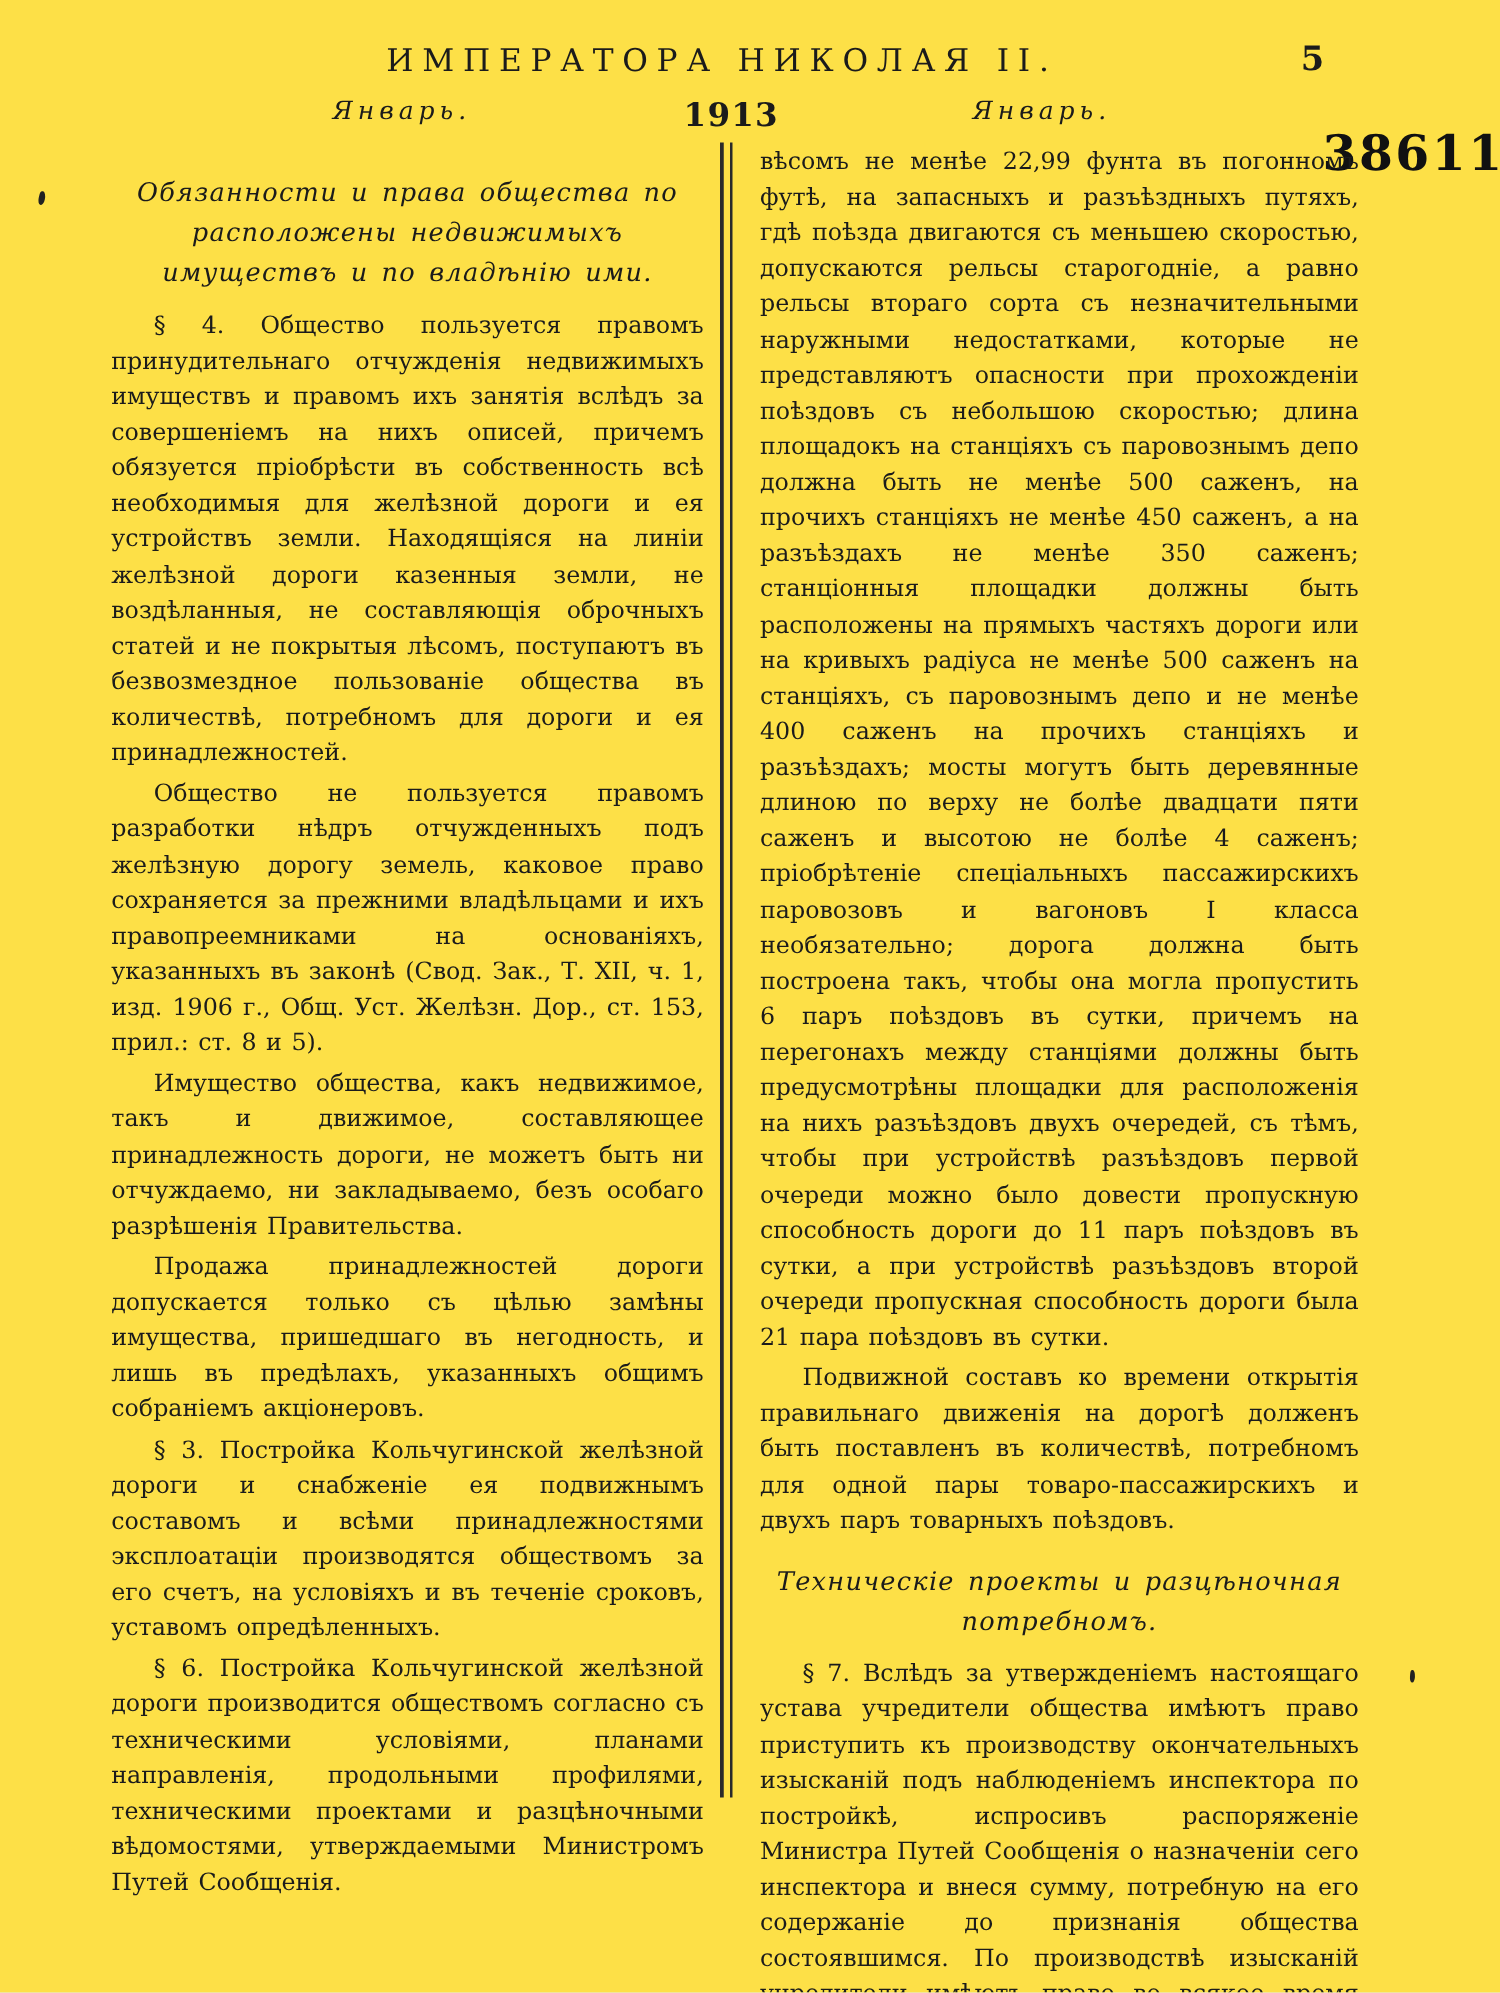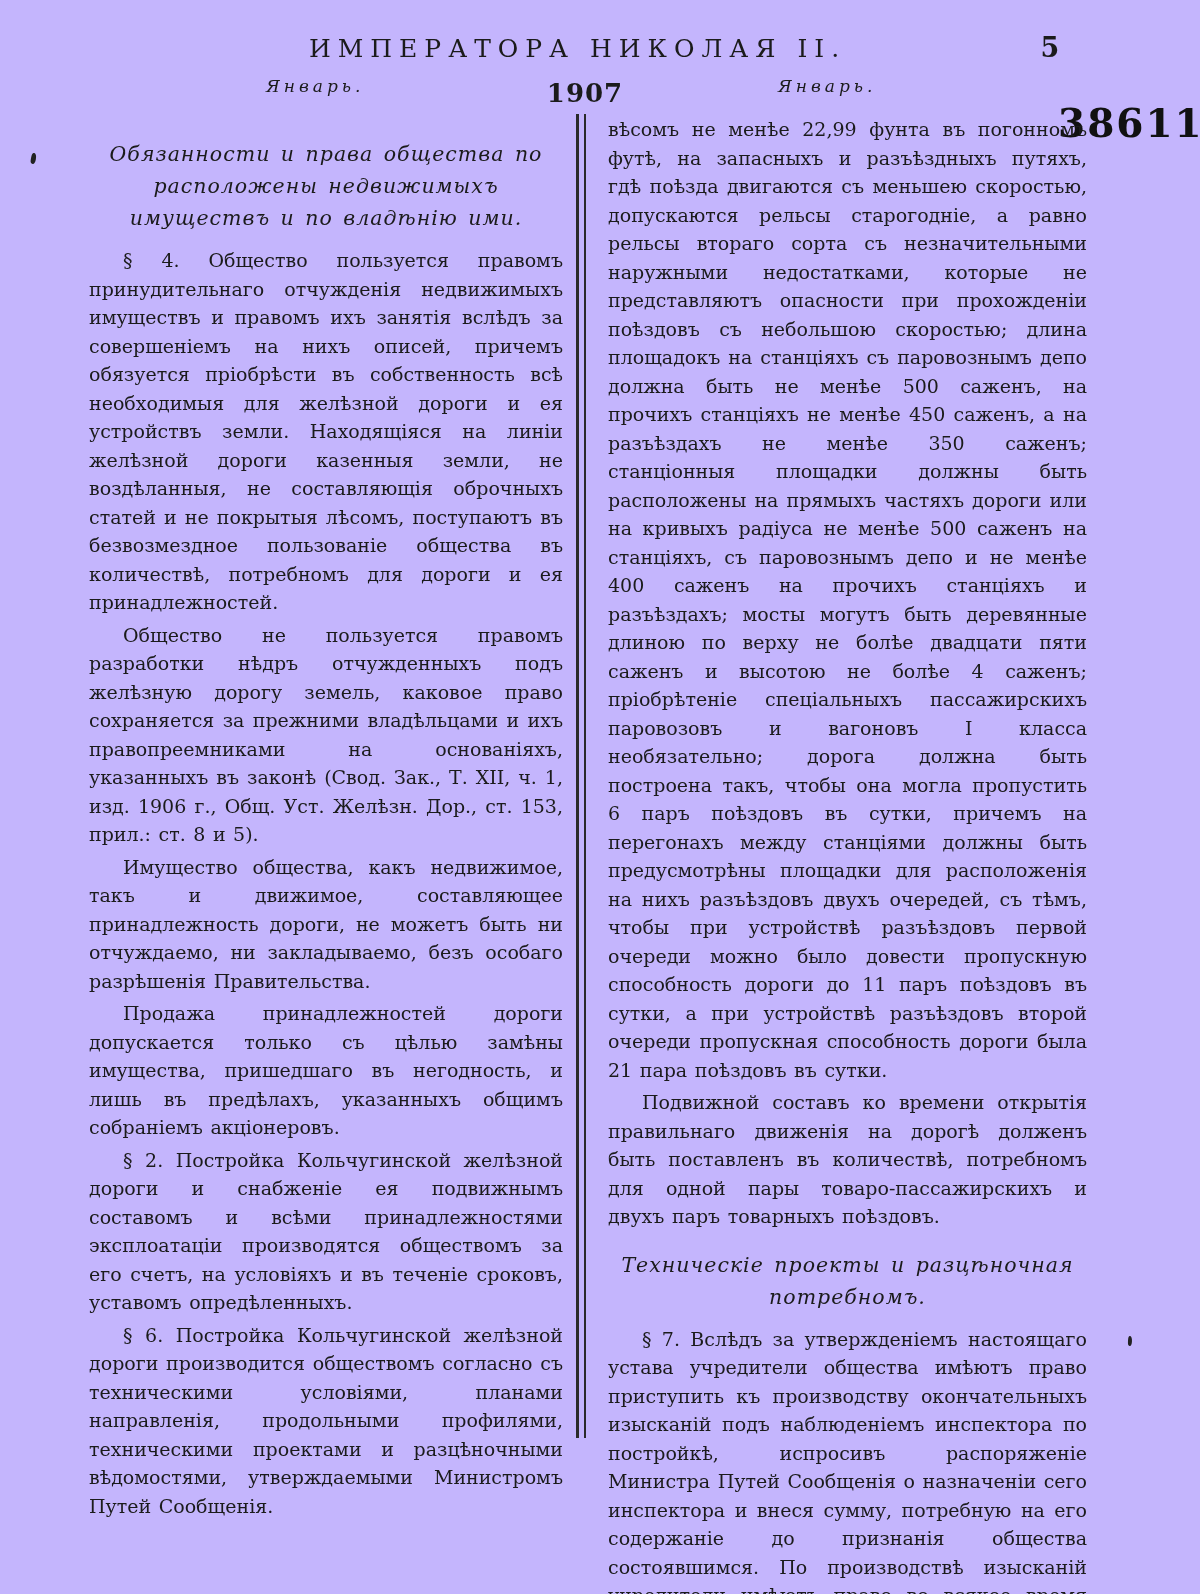--- a/index.html
+++ b/index.html
@@ -1,37 +1,37 @@
 <!DOCTYPE html>
 <html><head>
 <meta charset="utf-8">
 <style>
   html,body{margin:0;padding:0;background:#e8e8e4;}
   .page{
     position:relative;
     width:1200px;height:1594px;
     margin:0 auto;
-    background:#c4b5fd;
+    background:#fde047;
     font-family:"DejaVu Serif", serif;
     color:#1b1b1b;
     overflow:hidden;
   }
   
   .running-title{
     position:absolute;left:300px;top:34px;width:555px;
     text-align:center;font-size:25px;letter-spacing:7px;
     font-weight:normal;white-space:nowrap;
   }
   .page-number{
     position:absolute;left:1030px;top:32px;width:40px;
     font-size:27px;font-weight:bold;text-align:center;
   }
   .month{
     position:absolute;top:76px;
-    font-style:italic;font-size:17px;letter-spacing:4px;white-space:nowrap;
+    font-style:italic;font-size:20px;letter-spacing:4px;white-space:nowrap;
   }
   .month.left{left:266px;}
   .month.right{left:778px;}
   .year{
     position:absolute;left:540px;top:78px;width:90px;
     text-align:center;font-size:26px;font-weight:bold;letter-spacing:1px;
   }
   .stamp{
     position:absolute;left:1058px;top:100px;
     font-size:39px;font-weight:bold;letter-spacing:2px;
@@ -70,34 +70,34 @@
 </style>
 </head>
 <body>
 
 <div class="page">
 
   <div class="running-title">ИМПЕРАТОРА НИКОЛАЯ II.</div>
   <div class="page-number">5</div>
 
   <span class="month left">Январь.</span>
-  <span class="year">1907</span>
+  <span class="year">1913</span>
   <span class="month right">Январь.</span>
 
   <div class="stamp">38611</div>
 
   <div class="divider"></div>
 
   <div class="column left">
       <div class="subheading">Обязанности и права общества по расположены недвижимыхъ имуществъ и по владѣнію ими.</div>
       <p class="para">§ 4. Общество пользуется правомъ принудительнаго отчужденія недвижимыхъ имуществъ и правомъ ихъ занятія вслѣдъ за совершеніемъ на нихъ описей, причемъ обязуется пріобрѣсти въ собственность всѣ необходимыя для желѣзной дороги и ея устройствъ земли. Находящіяся на линіи желѣзной дороги казенныя земли, не воздѣланныя, не составляющія оброчныхъ статей и не покрытыя лѣсомъ, поступаютъ въ безвозмездное пользованіе общества въ количествѣ, потребномъ для дороги и ея принадлежностей.</p>
       <p class="para">Общество не пользуется правомъ разработки нѣдръ отчужденныхъ подъ желѣзную дорогу земель, каковое право сохраняется за прежними владѣльцами и ихъ правопреемниками на основаніяхъ, указанныхъ въ законѣ (Свод. Зак., Т. XII, ч. 1, изд. 1906 г., Общ. Уст. Желѣзн. Дор., ст. 153, прил.: ст. 8 и 5).</p>
       <p class="para">Имущество общества, какъ недвижимое, такъ и движимое, составляющее принадлежность дороги, не можетъ быть ни отчуждаемо, ни закладываемо, безъ особаго разрѣшенія Правительства.</p>
       <p class="para">Продажа принадлежностей дороги допускается только съ цѣлью замѣны имущества, пришедшаго въ негодность, и лишь въ предѣлахъ, указанныхъ общимъ собраніемъ акціонеровъ.</p>
-      <p class="para">§ 2. Постройка Кольчугинской желѣзной дороги и снабженіе ея подвижнымъ составомъ и всѣми принадлежностями эксплоатаціи производятся обществомъ за его счетъ, на условіяхъ и въ теченіе сроковъ, уставомъ опредѣленныхъ.</p>
+      <p class="para">§ 3. Постройка Кольчугинской желѣзной дороги и снабженіе ея подвижнымъ составомъ и всѣми принадлежностями эксплоатаціи производятся обществомъ за его счетъ, на условіяхъ и въ теченіе сроковъ, уставомъ опредѣленныхъ.</p>
       <p class="para">§ 6. Постройка Кольчугинской желѣзной дороги производится обществомъ согласно съ техническими условіями, планами направленія, продольными профилями, техническими проектами и разцѣночными вѣдомостями, утверждаемыми Министромъ Путей Сообщенія.</p>
     </div>
   <div class="column right">
       <p class="para no-indent">вѣсомъ не менѣе 22,99 фунта въ погонномъ футѣ, на запасныхъ и разъѣздныхъ путяхъ, гдѣ поѣзда двигаются съ меньшею скоростью, допускаются рельсы старогодніе, а равно рельсы втораго сорта съ незначительными наружными недостатками, которые не представляютъ опасности при прохожденіи поѣздовъ съ небольшою скоростью; длина площадокъ на станціяхъ съ паровознымъ депо должна быть не менѣе 500 саженъ, на прочихъ станціяхъ не менѣе 450 саженъ, а на разъѣздахъ не менѣе 350 саженъ; станціонныя площадки должны быть расположены на прямыхъ частяхъ дороги или на кривыхъ радіуса не менѣе 500 саженъ на станціяхъ, съ паровознымъ депо и не менѣе 400 саженъ на прочихъ станціяхъ и разъѣздахъ; мосты могутъ быть деревянные длиною по верху не болѣе двадцати пяти саженъ и высотою не болѣе 4 саженъ; пріобрѣтеніе спеціальныхъ пассажирскихъ паровозовъ и вагоновъ I класса необязательно; дорога должна быть построена такъ, чтобы она могла пропустить 6 паръ поѣздовъ въ сутки, причемъ на перегонахъ между станціями должны быть предусмотрѣны площадки для расположенія на нихъ разъѣздовъ двухъ очередей, съ тѣмъ, чтобы при устройствѣ разъѣздовъ первой очереди можно было довести пропускную способность дороги до 11 паръ поѣздовъ въ сутки, а при устройствѣ разъѣздовъ второй очереди пропускная способность дороги была 21 пара поѣздовъ въ сутки.</p>
       <p class="para">Подвижной составъ ко времени открытія правильнаго движенія на дорогѣ долженъ быть поставленъ въ количествѣ, потребномъ для одной пары товаро-пассажирскихъ и двухъ паръ товарныхъ поѣздовъ.</p>
       <div class="subheading">Техническіе проекты и разцѣночная потребномъ.</div>
       <p class="para">§ 7. Вслѣдъ за утвержденіемъ настоящаго устава учредители общества имѣютъ право приступить къ производству окончательныхъ изысканій подъ наблюденіемъ инспектора по постройкѣ, испросивъ распоряженіе Министра Путей Сообщенія о назначеніи сего инспектора и внеся сумму, потребную на его содержаніе до признанія общества состоявшимся. По производствѣ изысканій учредители имѣютъ право во всякое время представить, чрезъ инспектора по постройкѣ, на утвержденіе Министра Путей Сообщенія, въ трехъ экземплярахъ, техническія условія, общій исполнительный проектъ и разцѣночную вѣдомость сооружаемой дороги. Если же учредители такимъ своимъ правомъ не воспользуются, то общество, по признаніи его состоявшимся, обязано въ срокъ, не позднѣе шести мѣсяцевъ,</p>
     </div>
 
   <div class="speck s1"></div>

